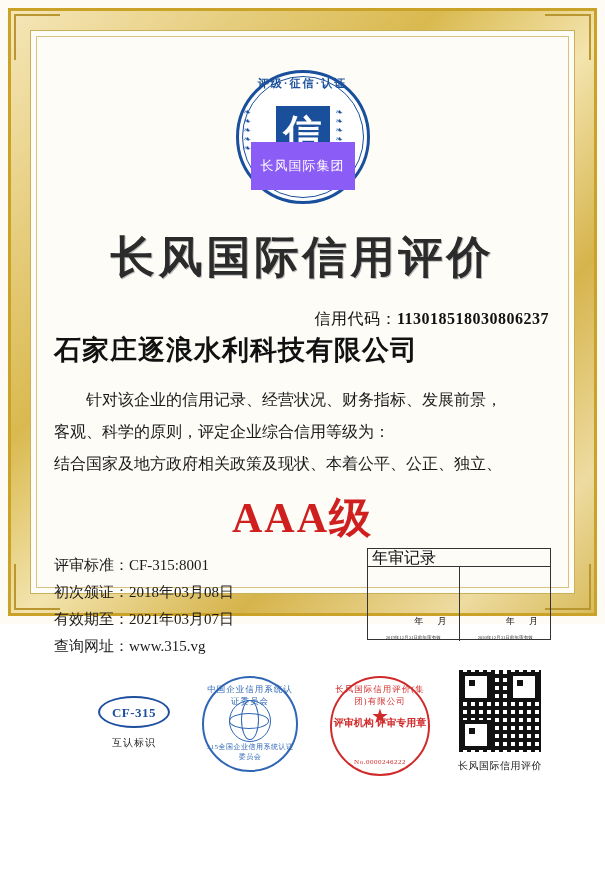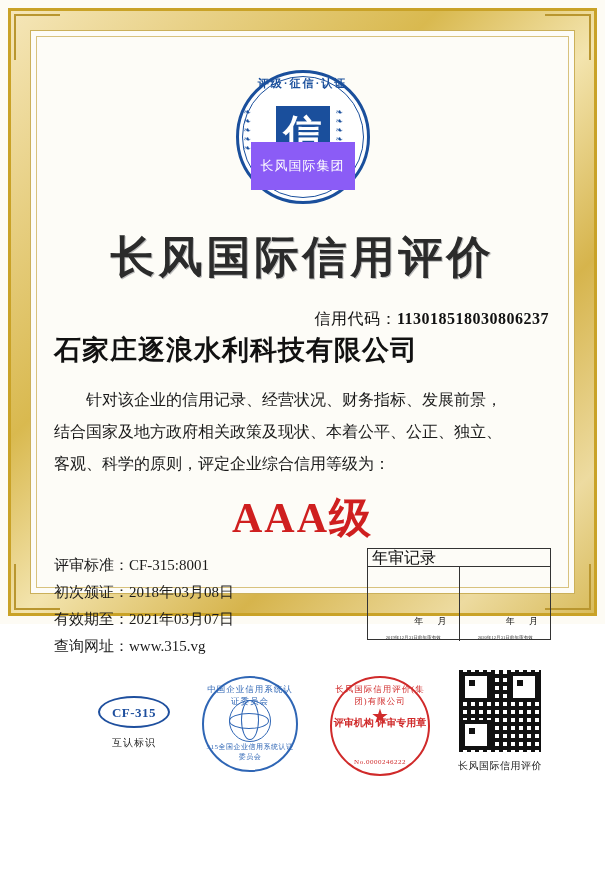--- a/index.html
+++ b/index.html
@@ -439,22 +439,22 @@
     <div class="main-title">长风国际信用评价</div>
 
     <div class="credit-code">
       <span class="label">信用代码：</span><span>113018518030806237</span>
     </div>
 
     <div class="company-name">石家庄逐浪水利科技有限公司</div>
 
     <div class="paragraph">
       <p class="first">针对该企业的信用记录、经营状况、财务指标、发展前景，</p>
+      <p>客观、科学的原则，评定企业综合信用等级为：</p>
       <p>结合国家及地方政府相关政策及现状、本着公平、公正、独立、</p>
-      <p>客观、科学的原则，评定企业综合信用等级为：</p>
     </div>
 
     <div class="grade">AAA级</div>
 
     <div class="info-list">
       <div>评审标准：CF-315:8001</div>
       <div>初次颁证：2018年03月08日</div>
       <div>有效期至：2021年03月07日</div>
       <div>查询网址：www.315.vg</div>
     </div>

